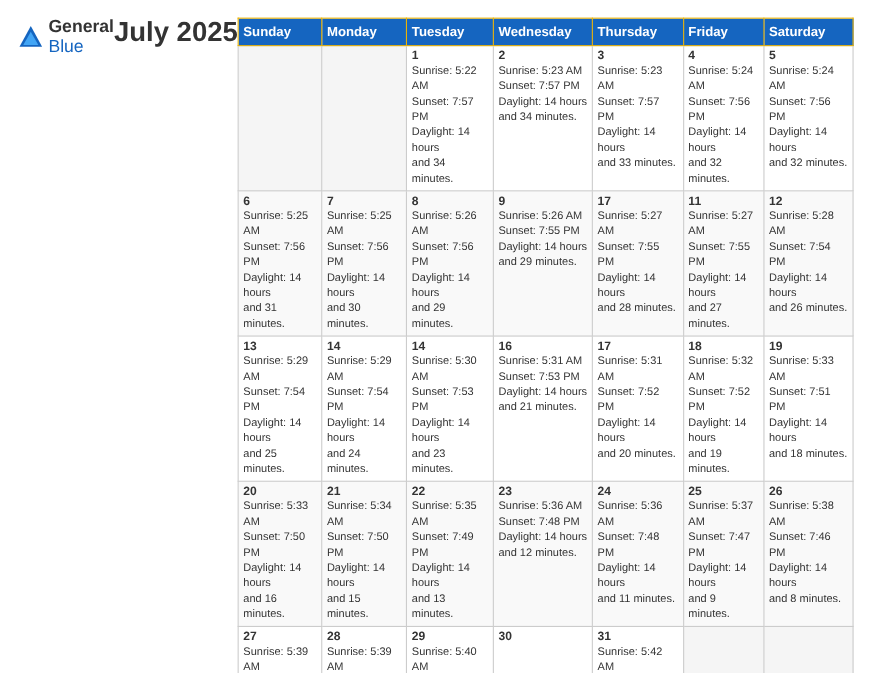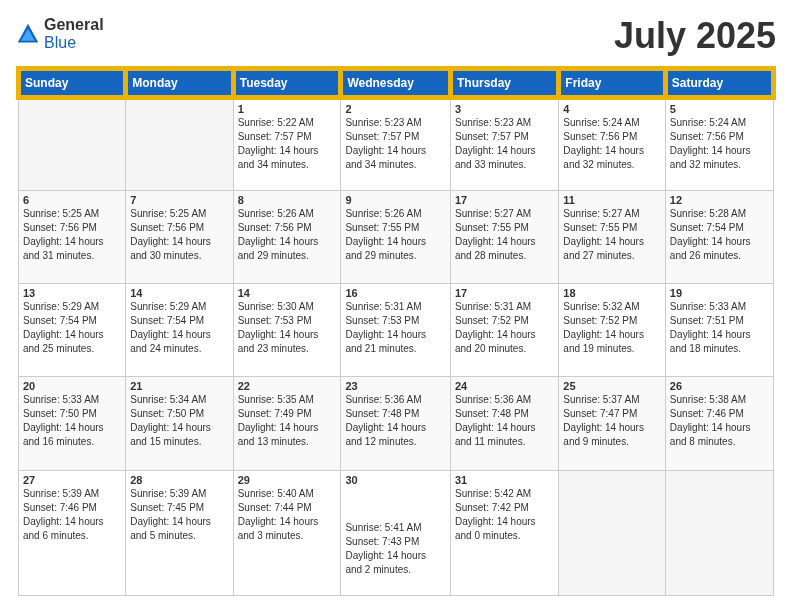--- a/index.html
+++ b/index.html
@@ -8,21 +8,21 @@
       height: 612px;
       font-family: Arial, sans-serif;
       background: #fff;
       overflow: hidden;
     }
     .page {
       width: 792px;
       height: 612px;
       padding: 16px;
       display: flex;
-      flex-direction: column;
+      flex-direction: row;
     }
     .header {
       display: flex;
       justify-content: space-between;
       align-items: flex-start;
       margin-bottom: 10px;
     }
     .logo {
       display: flex;
       align-items: center;
@@ -44,42 +44,42 @@
     }
     .logo-icon {
       width: 24px;
       height: 24px;
       margin-right: 4px;
     }
     .title-block {
       text-align: right;
     }
     .month-title {
-      font-size: 36px;
+      font-size: 25px;
       font-weight: bold;
       color: #333;
       line-height: 1.1;
     }
     .location {
       font-size: 15px;
       color: #555;
     }
     .calendar {
       width: 100%;
       border-collapse: collapse;
       flex: 1;
     }
     .calendar th {
       background: #1565c0;
       color: #fff;
       font-size: 12px;
       font-weight: bold;
       padding: 5px 4px;
       text-align: left;
-      border: 5px solid #eab308;
+      border: 1px solid #eab308;
     }
     .calendar td {
       border: 1px solid #ccc;
       vertical-align: top;
       padding: 3px 4px;
       width: 113px;
       height: 82px;
       font-size: 9.5px;
       color: #333;
       background: #fff;

